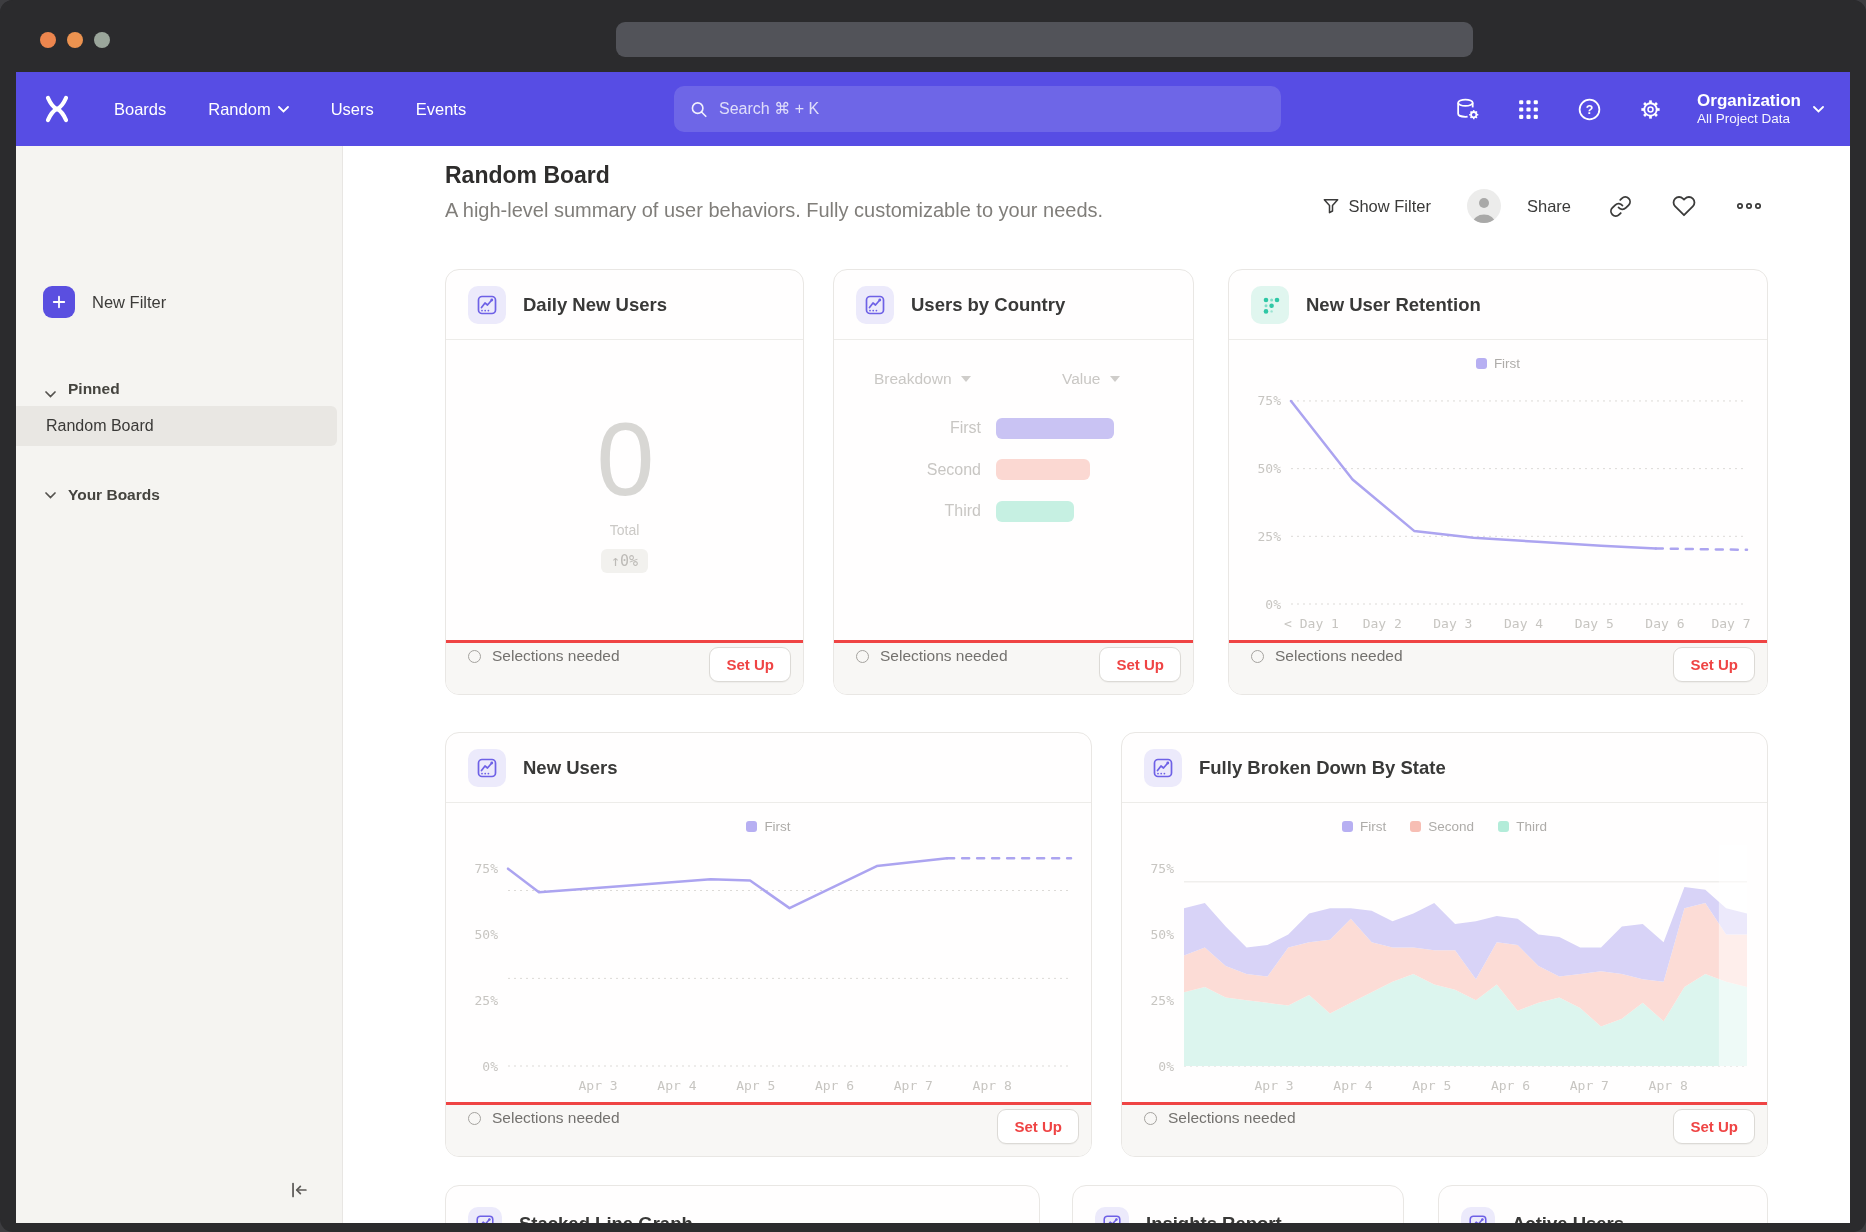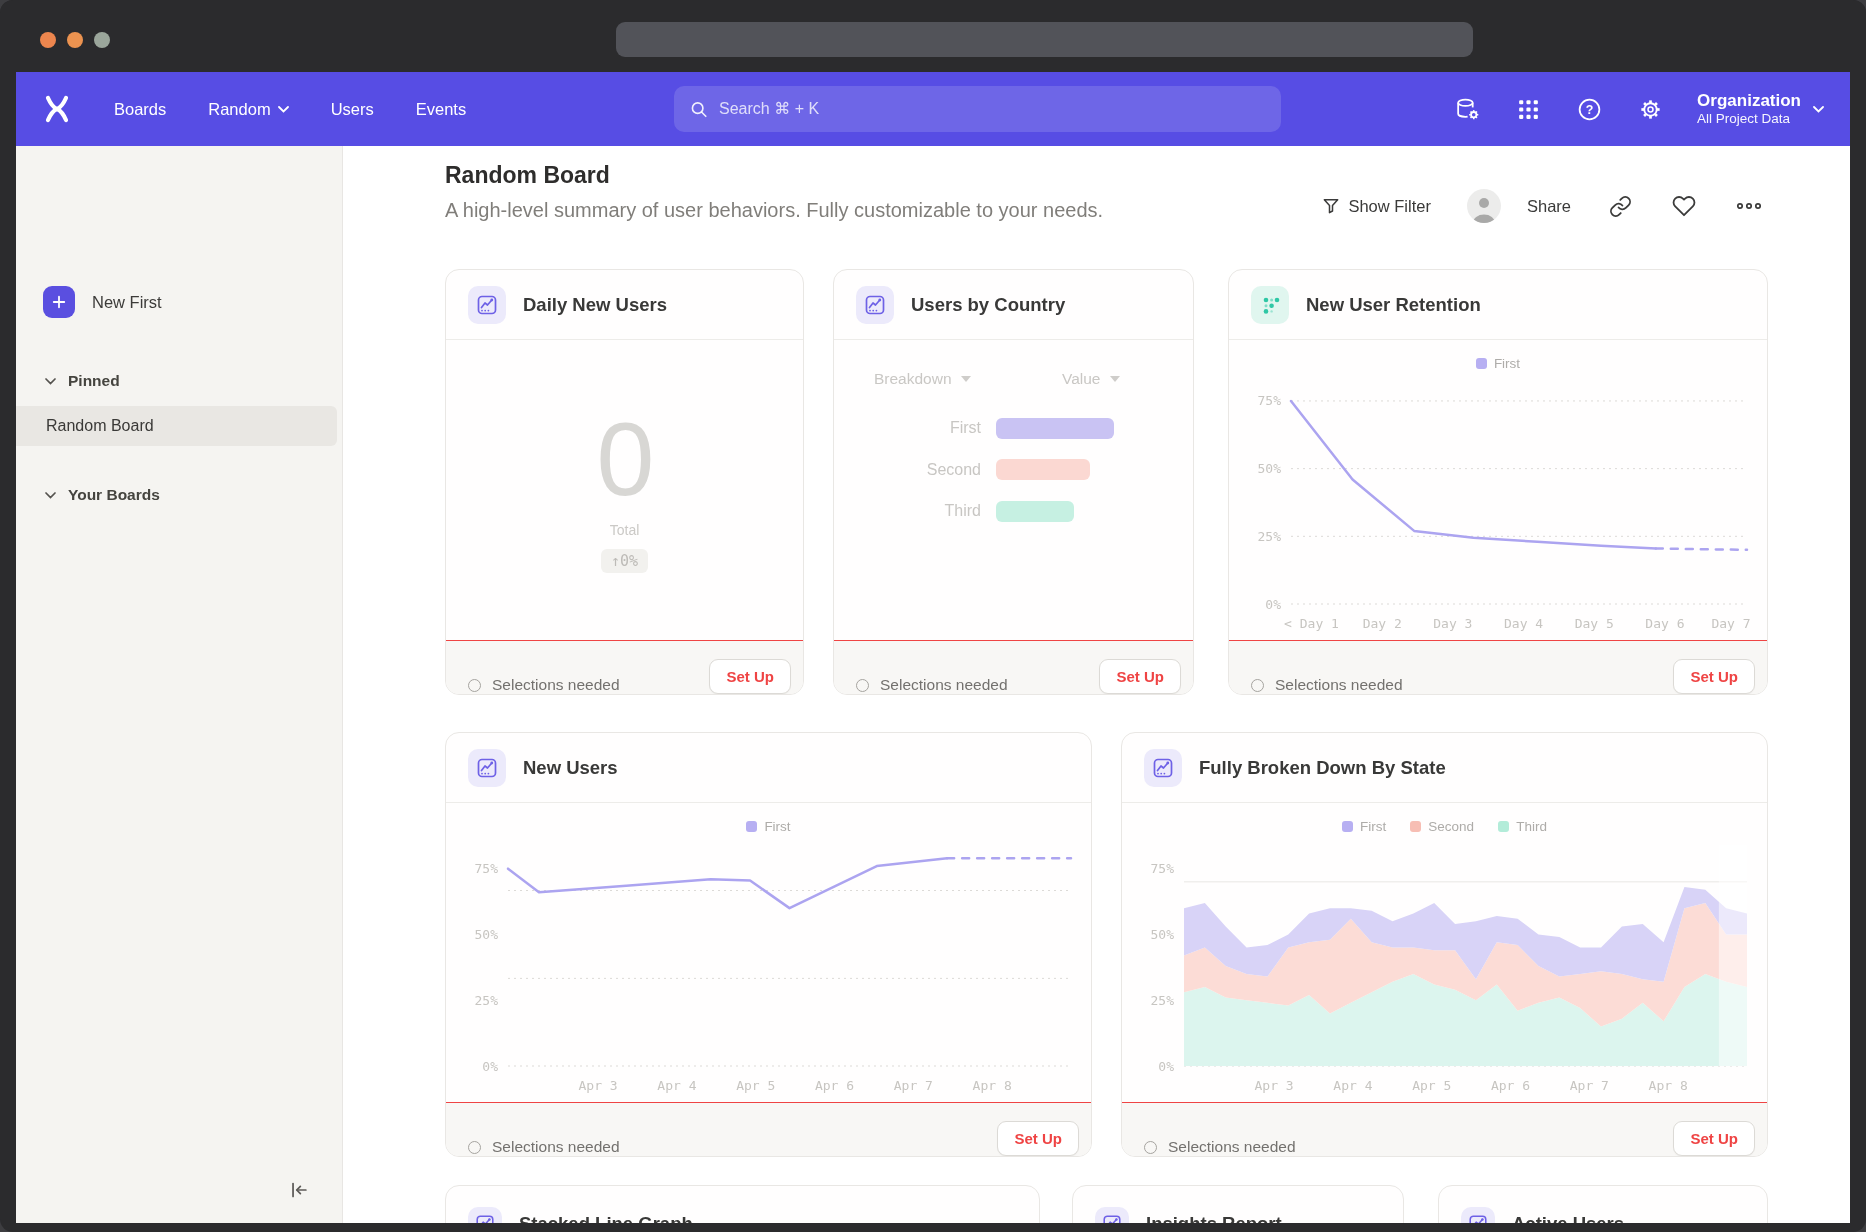--- a/index.html
+++ b/index.html
@@ -46,21 +46,21 @@
   .act-btn { display:flex; align-items:center; gap:7px; cursor:pointer; }
   #avatar { width:34px; height:34px; border-radius:50%; background:#ececeb; overflow:hidden; display:flex; align-items:flex-end; justify-content:center; cursor:pointer; }
 
   
   .card { position:absolute; background:#fffefe; border:1px solid #e9e7e4; border-radius:14px; overflow:hidden; }
   .card-head { height:70px; display:flex; align-items:center; padding:0 22px; gap:17px; border-bottom:1px solid #edece9; }
   .card-head.noline { border-bottom:none; }
   .card-icon { width:38px; height:38px; border-radius:10px; background:#eceafb; display:flex; align-items:center; justify-content:center; flex:none; }
   .card-icon.mint { background:#e0f6ef; }
   .card-title { font-size:18.5px; font-weight:700; color:#393938; white-space:nowrap; }
-  .card-foot { position:absolute; left:0; right:0; bottom:0; height:54px; background:#f8f7f5; border-top:1px solid #ef4444; display:flex; align-items:flex-end; padding:17px 12px 0 22px; }
+  .card-foot { position:absolute; left:0; right:0; bottom:0; height:54px; background:#f8f7f5; border-top:3px solid #ef4444; display:flex; align-items:flex-start; padding:4px 12px 0 22px; }
   .status { display:flex; align-items:center; gap:11px; color:#73716e; font-size:15.5px; flex:1; }
   .ring { width:13px; height:13px; border:1.5px solid #a5a39f; border-radius:50%; flex:none; }
   .setup-btn { background:#fff; border:1px solid #dcdad6; border-radius:9px; padding:8px 16px; font-size:15px; font-weight:700; color:#ef4444; font-family:"Liberation Sans",sans-serif; cursor:pointer; box-shadow:0 1px 1px rgba(0,0,0,0.04); }
 
   
   .daily-body { position:absolute; left:0; right:0; top:70px; bottom:54px; display:flex; flex-direction:column; align-items:center; justify-content:center; gap:11px; }
   .big-zero { font-size:104px; line-height:1; color:#d8d7d4; letter-spacing:-2px; }
   .total-lbl { font-size:14px; color:#cbc9c6; }
   .delta-badge { font-family:"DejaVu Sans Mono",monospace; font-size:15px; color:#bdbbb7; background:#f2f1ee; border-radius:6px; padding:3px 10px; }
 
@@ -190,24 +190,24 @@
       </div>
     </div>
 
     <div id="sidebar" class="dotted">
       <div class="side-item" style="top:134px;">
         <span class="side-sq" style="background:#5a4fe0;">
           <svg width="18" height="18" viewBox="0 0 24 24">
               <path d="M12 5 V19 M5 12 H19" stroke="#fff" stroke-width="2.4" stroke-linecap="round"></path>
             </svg>
         </span>
-        <span>New First</span>
-      </div>
-
-      <div class="side-sect" style="top:218px;">
+        <span>New Filter</span>
+      </div>
+
+      <div class="side-sect" style="top:218px;align-items:flex-end;">
         <svg width="11" height="7" viewBox="0 0 11 7">
             <path d="M1 1 L5.5 5.5 L10 1" stroke="#55534f" stroke-width="1.7" fill="none" stroke-linecap="round"></path>
           </svg>
         <span>Pinned</span>
       </div>
 
       <div id="side-selected">
         <span>Random Board</span>
       </div>
 

